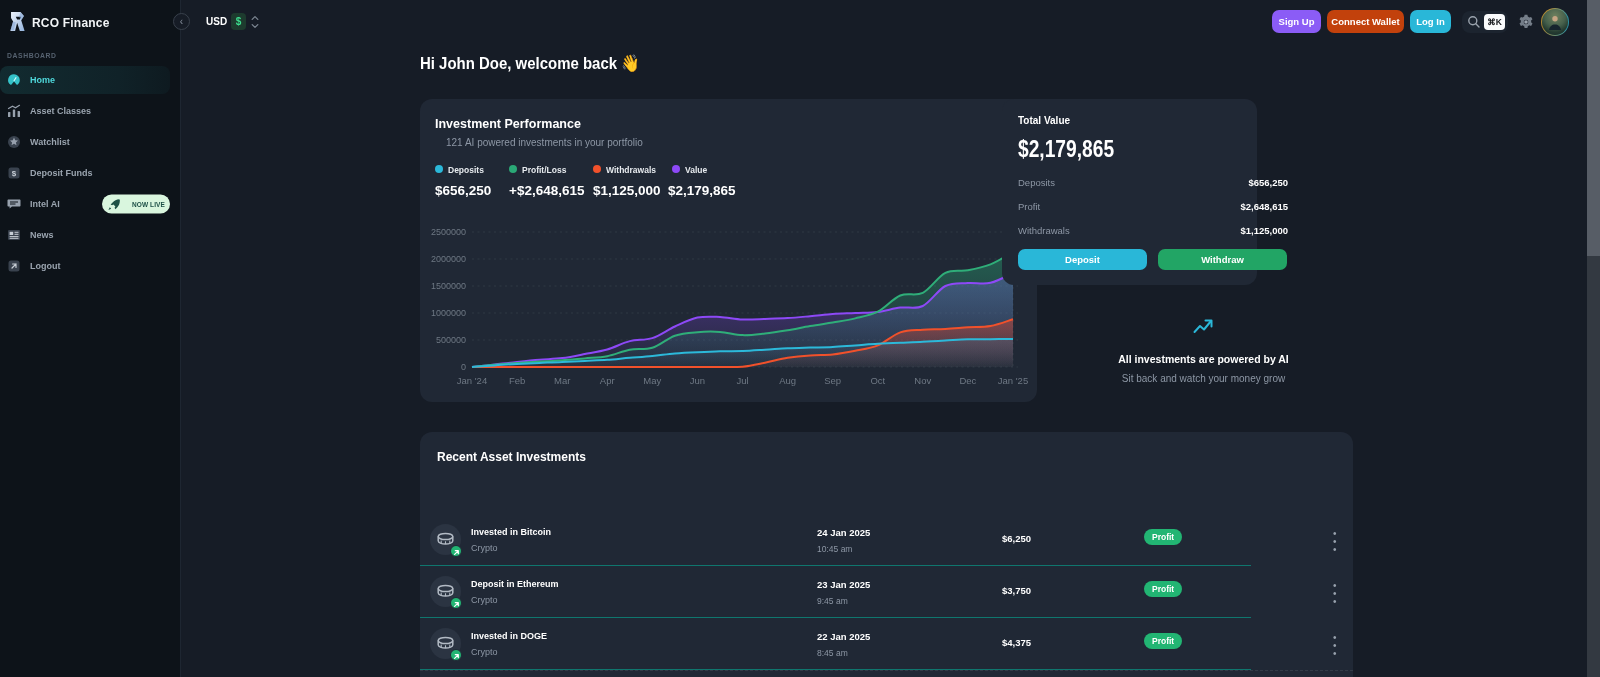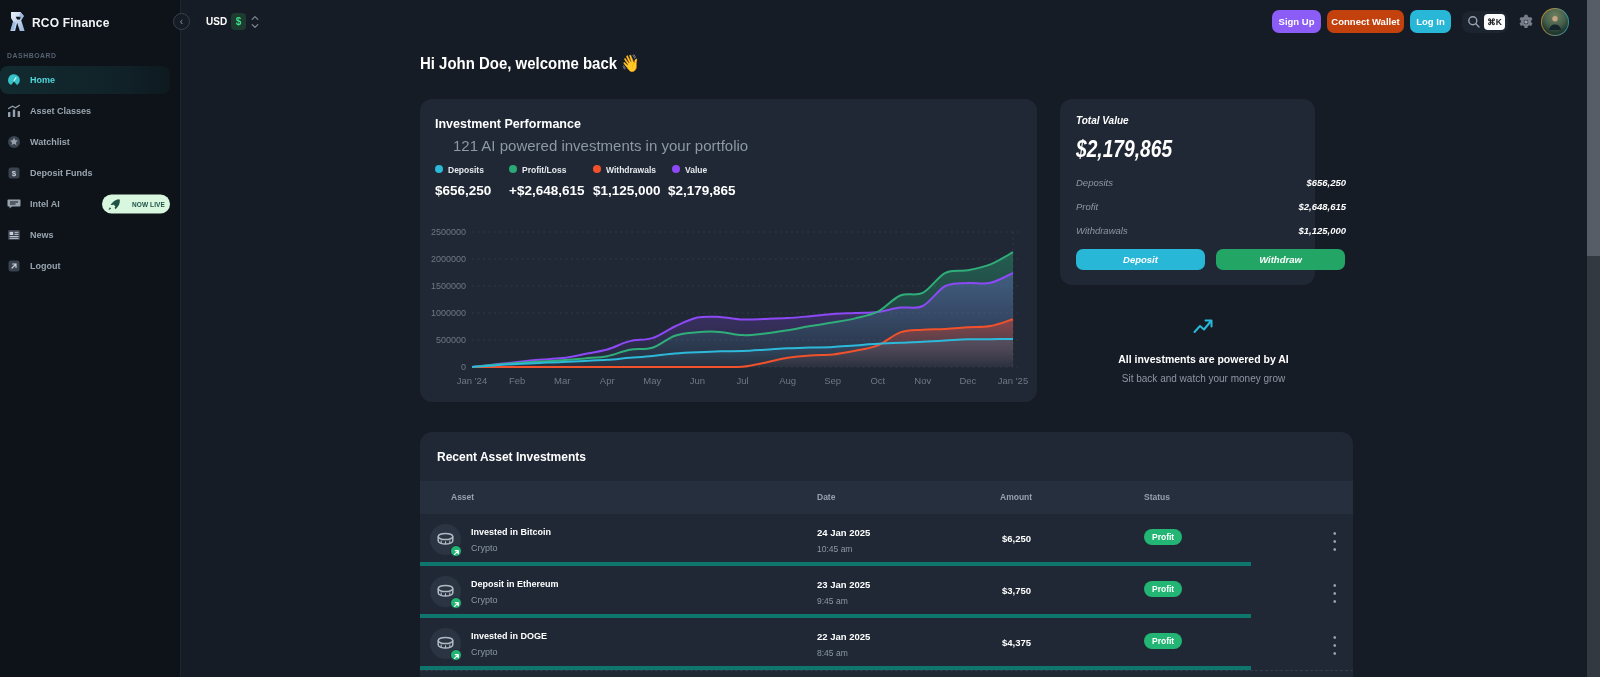--- a/index.html
+++ b/index.html
@@ -24,40 +24,40 @@
 .btn-wallet { left:1327px; width:77px; background:#c2410c; }
 .btn-login { left:1410px; width:41px; background:#29b7d8; }
 .searchpill { position:absolute; left:1462px; top:11px; width:46px; height:22px; background:#1c242f; border-radius:8px; }
 .kbd { position:absolute; left:1484px; top:14px; width:21px; height:16px; background:#fbfcfd; border-radius:4px; color:#16181c; font-size:8.5px; font-weight:bold; text-align:center; line-height:16px; }
 
 .card { position:absolute; background:#202835; border-radius:12px; }
 h1.greet { position:absolute; left:420px; top:53px; font-size:17px; font-weight:bold; color:#fff; transform:scaleX(0.88); transform-origin:left; white-space:nowrap; }
 
 #chartcard { left:420px; top:99px; width:617px; height:303px; }
 .cc-title { position:absolute; left:15px; top:18px; font-size:12.5px; font-weight:bold; color:#fff; }
-.cc-sub { position:absolute; left:33px; top:38px; font-size:15px; color:#8d97a5; }
+.cc-sub { position:absolute; left:26px; top:38px; font-size:10px; color:#8d97a5; }
 .legend { position:absolute; top:66px; font-size:8.5px; font-weight:bold; color:#e6eaee; }
 .legend i { display:inline-block; width:8px; height:8px; border-radius:50%; margin-right:5px; }
 .bigval { position:absolute; top:84px; font-size:13.5px; font-weight:bold; color:#fff; }
 
-#valuecard { left:1060px; top:99px; width:255px; height:186px;font-style:italic; }
+#valuecard { left:1002px; top:99px; width:255px; height:186px; }
 .tv-title { position:absolute; left:16px; top:16px; font-size:10px; font-weight:bold; color:#fff; }
 .tv-big { position:absolute; left:16px; top:36px; font-size:24px; font-weight:bold; color:#fff; transform:scaleX(0.8); transform-origin:left; }
 .tv-row { position:absolute; left:16px; width:270px; display:flex; justify-content:space-between; font-size:9.5px; }
 .tv-row .l { color:#8d97a5; } .tv-row .v { color:#fff; font-weight:bold; }
 .tv-btn { position:absolute; width:129px; height:21px; border-radius:7px; color:#fff; font-size:9.5px; font-weight:bold; text-align:center; line-height:21px; top:150px; }
 
 .ai-title { position:absolute; left:1053px; top:353px; width:301px; text-align:center; font-size:10.5px; font-weight:bold; color:#fff; }
 .ai-sub { position:absolute; left:1053px; top:373px; width:301px; text-align:center; font-size:10px; color:#8d97a5; }
 
 #tablecard { left:420px; top:432px; width:933px; height:245px; border-radius:12px 12px 0 0; overflow:hidden;padding-left:30px; }
 .rc-title { position:absolute; left:17px; top:18px; font-size:12px; font-weight:bold; color:#fff; }
 .thead { position:absolute; left:0; top:49px; width:933px; height:33px; background:#262f3d; color:#97a1ad; font-size:8.5px; font-weight:bold; }
 .thead span { position:absolute; top:11px; }
-.trow { position:absolute; left:0; width:831px; height:52px; border-bottom:4px solid #0f766e; }
+.trow { position:absolute; left:0; width:831px; height:52px; border-bottom:1px solid #0f766e; }
 .coin { position:absolute; left:10px; top:10px; width:31px; height:31px; border-radius:50%; background:#2b3442; }
 .coinbadge { position:absolute; left:30px; top:31px; width:12px; height:12px; border-radius:50%; background:#22b573; border:1.5px solid #202835; }
 .t-name { position:absolute; left:51px; top:13px; font-size:9px; font-weight:bold; color:#fff; }
 .t-cat { position:absolute; left:51px; top:29px; font-size:9px; color:#8d97a5; }
 .t-date { position:absolute; left:397px; top:13px; font-size:9.5px; font-weight:bold; color:#fff; }
 .t-time { position:absolute; left:397px; top:30px; font-size:8.5px; color:#8d97a5; }
 .t-amt { position:absolute; left:582px; top:19px; font-size:9.5px; font-weight:bold; color:#fff; }
 .t-status { position:absolute; left:724px; top:15px; background:#22b573; color:#fff; font-size:8.5px; font-weight:bold; padding:3px 8px; border-radius:9px; }
 .t-dots { position:absolute; left:913px; top:16px; color:#97a1ad; font-size:10px; line-height:8px; }
 
@@ -253,26 +253,20 @@
 
 <svg class="abs" style="left:1193px; top:318px;" width="20" height="17" viewBox="0 0 20 17">
   <path d="M1.5 14 L7 8 L11 11.5 L18 3" stroke="#2bb8d9" stroke-width="2" fill="none" stroke-linecap="round" stroke-linejoin="round"></path>
   <path d="M12.5 2.5 L18.5 2.5 L18.5 8.5" stroke="#2bb8d9" stroke-width="2" fill="none" stroke-linecap="round" stroke-linejoin="round"></path>
 </svg>
 <div class="ai-title">All investments are powered by AI</div>
 <div class="ai-sub">Sit back and watch your money grow</div>
 
 <div class="card" id="tablecard">
   <div class="rc-title">Recent Asset Investments</div>
-  <div class="thead">
-    <span style="left:31px;">Asset</span>
-    <span style="left:397px;">Date</span>
-    <span style="left:580px;">Amount</span>
-    <span style="left:724px;">Status</span>
-  </div>
   <div class="trow" style="top:82px;">
     <div class="coin"><svg width="31" height="31" viewBox="0 0 31 31">
           <ellipse cx="15.5" cy="12.5" rx="7.3" ry="3.1" fill="none" stroke="#b2bac4" stroke-width="1.5"></ellipse>
           <path d="M8.2 12.5v4.2c0 1.9 3.3 3.4 7.3 3.4s7.3-1.5 7.3-3.4v-4.2" fill="none" stroke="#b2bac4" stroke-width="1.5"></path>
           <path d="M11.2 16.6v2.6M15.5 17.3v2.6M19.8 16.6v2.6" stroke="#b2bac4" stroke-width="1.1"></path>
         </svg></div>
     <div class="coinbadge">
         <svg width="9" height="9" viewBox="0 0 9 9" style="display:block; margin:1.5px auto 0;">
           <path d="M2.6 6.4 6.1 2.9M3.3 2.7h3v3" stroke="#fff" stroke-width="1.2" fill="none" stroke-linecap="round" stroke-linejoin="round"></path>
         </svg>

